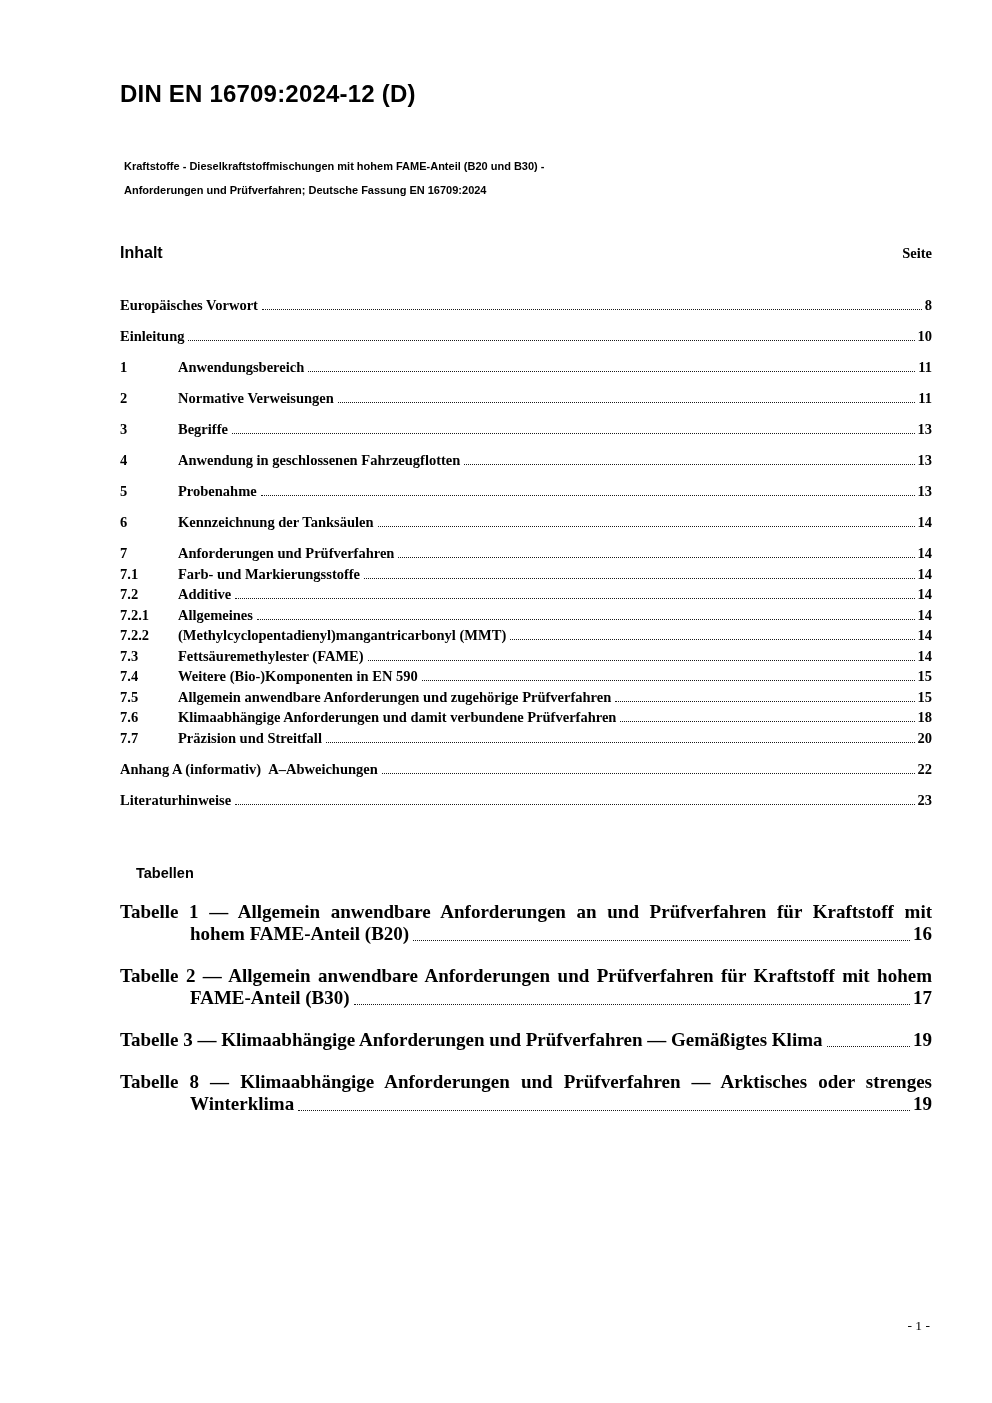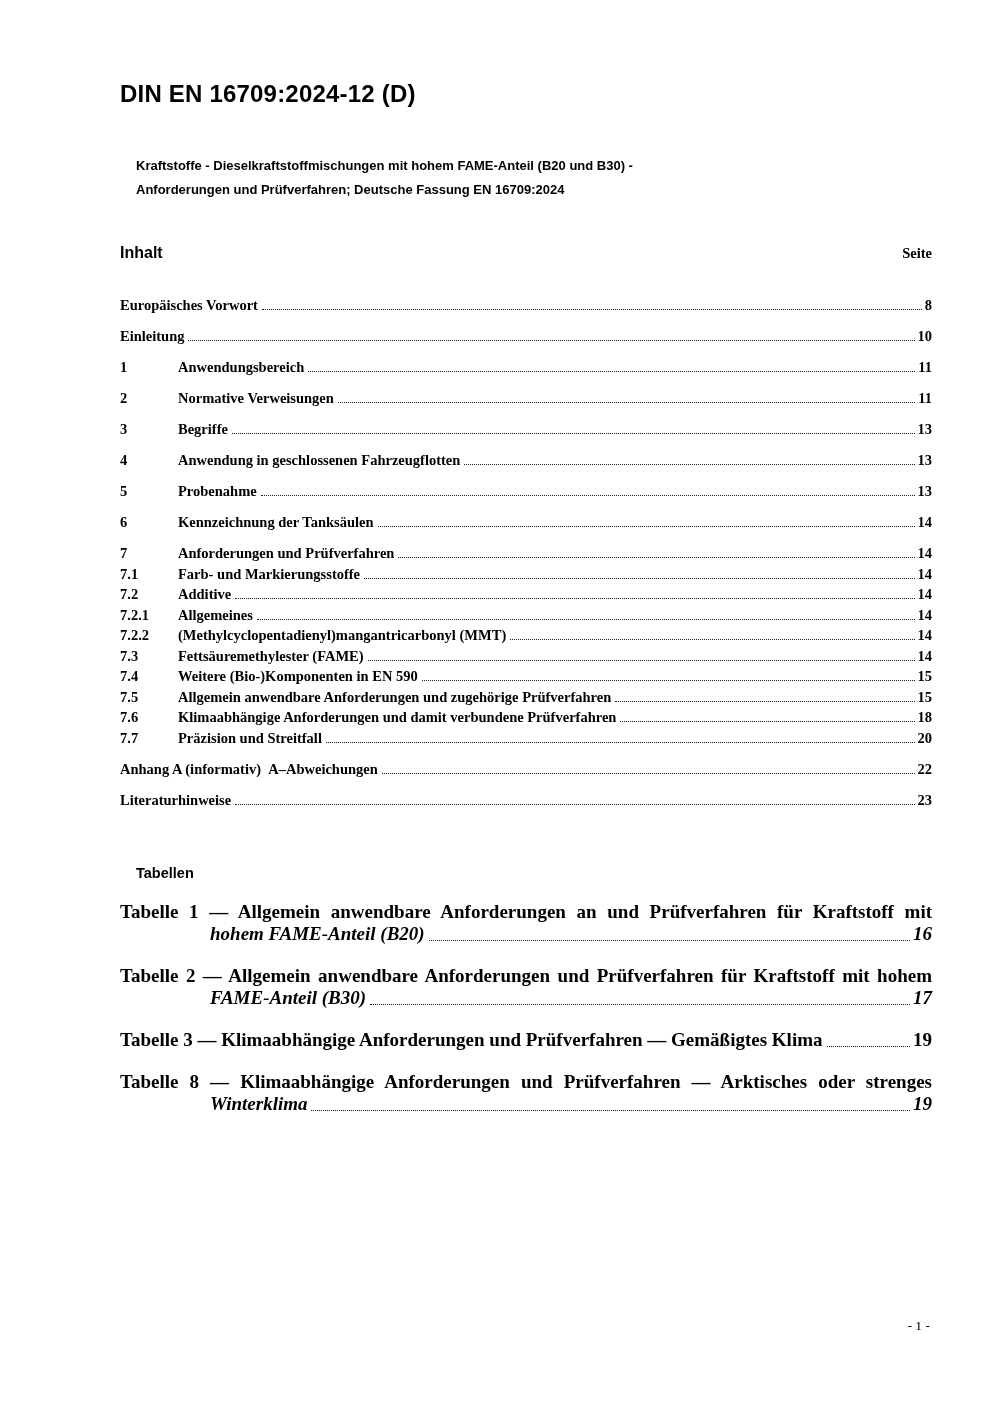--- a/index.html
+++ b/index.html
@@ -20,25 +20,25 @@
   }
   .doc-title {
     margin: 0;
     padding-top: 80px;
     font-family: "Liberation Sans", sans-serif;
     font-weight: bold;
     font-size: 24px;
     letter-spacing: 0.2px;
   }
   .doc-subtitle {
-    margin: 16px;
+    margin: 4px;
     margin-top: 46px;
     font-family: "Liberation Sans", sans-serif;
     font-weight: bold;
-    font-size: 13px;
+    font-size: 11px;
     line-height: 24px;
   }
   .inhalt-row {
     margin-top: 42px;
     display: flex;
     justify-content: space-between;
     align-items: baseline;
   }
   .inhalt {
     font-family: "Liberation Sans", sans-serif;
@@ -91,21 +91,21 @@
     line-height: 22px;
   }
   .tab-line-first {
     text-align: justify;
     text-align-last: justify;
   }
   .tab-line-last {
     display: flex;
     align-items: baseline;
   }
-  .tab-line-last.indented { margin-left: 90px; font-style: italic; }
+  .tab-line-last.indented { margin-left: 70px; }
   .tab-label { flex-shrink: 0; }
   .footer {
     position: absolute;
     top: 1318px;
     right: 62px;
     font-size: 13.5px;
     font-weight: normal;
   }
 </style>
 </head>

